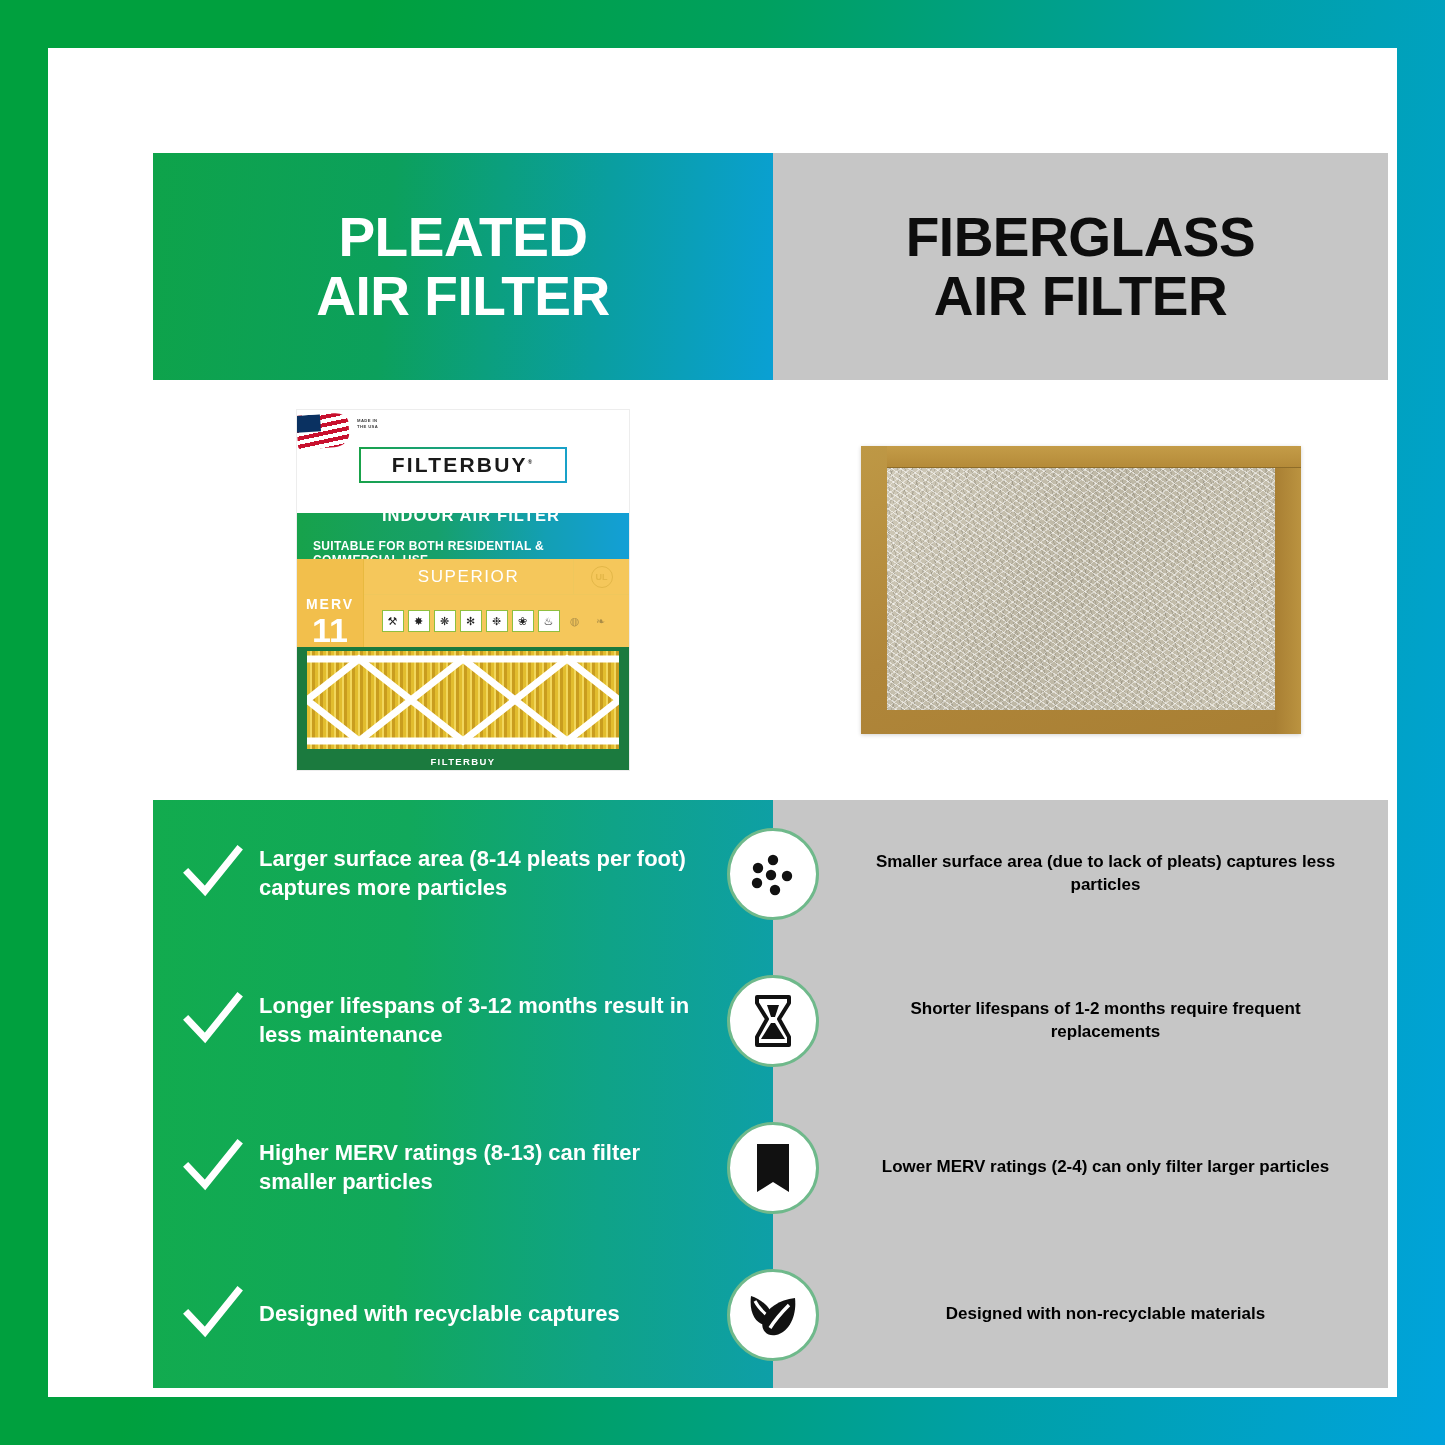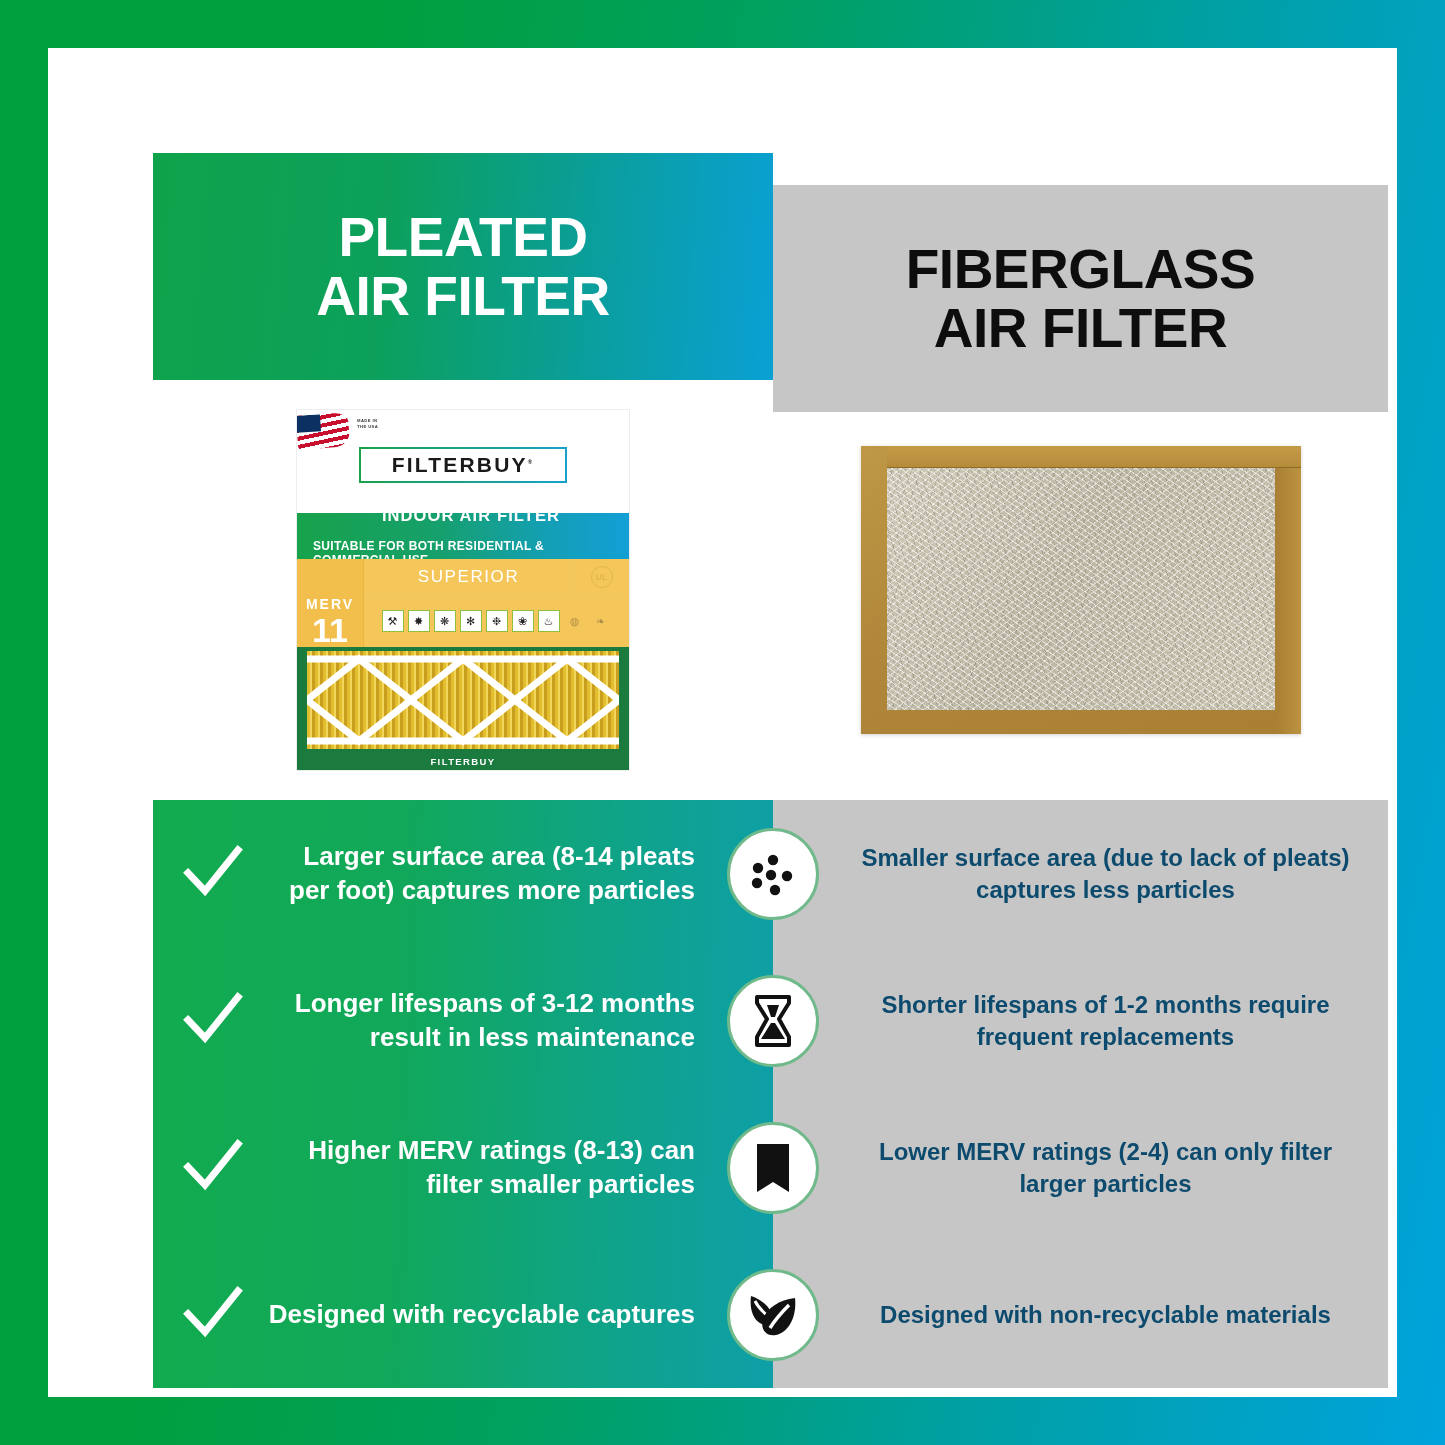--- a/index.html
+++ b/index.html
@@ -51,21 +51,20 @@
     align-items: center;
     justify-content: center;
   }
   .header-right {
     width: 615px;
     height: 100%;
     background: #C6C6C6;
     display: flex;
     align-items: center;
     justify-content: center;
-    margin-top: 32px;
   }
   .header-title {
     text-align: center;
     font-weight: 700;
     font-size: 55px;
     line-height: 1.07;
     letter-spacing: -0.5px;
     font-family: "Liberation Sans", sans-serif;
   }
   .header-left .header-title { color: #FFFFFF; }
@@ -352,32 +351,32 @@
     gap: 16px;
   }
   .check {
     flex: 0 0 auto;
     width: 60px;
     height: 58px;
   }
   .cell-left-text {
     flex: 1;
     color: #FFFFFF;
-    font-size: 26px;
+    font-size: 22px;
     font-weight: 700;
     line-height: 1.30;
-    text-align: right;
+    text-align: left;
   }
 
   .cell-right {
     width: 615px;
     padding-left: 82px;
     padding-right: 32px;
-    color: #0c4a6e;
-    font-size: 24px;
+    color: #000000;
+    font-size: 17px;
     font-weight: 700;
     line-height: 1.30;
     text-align: center;
   }
 
   
   .medallion {
     position: absolute;
     left: 620px;
     top: 50%;

